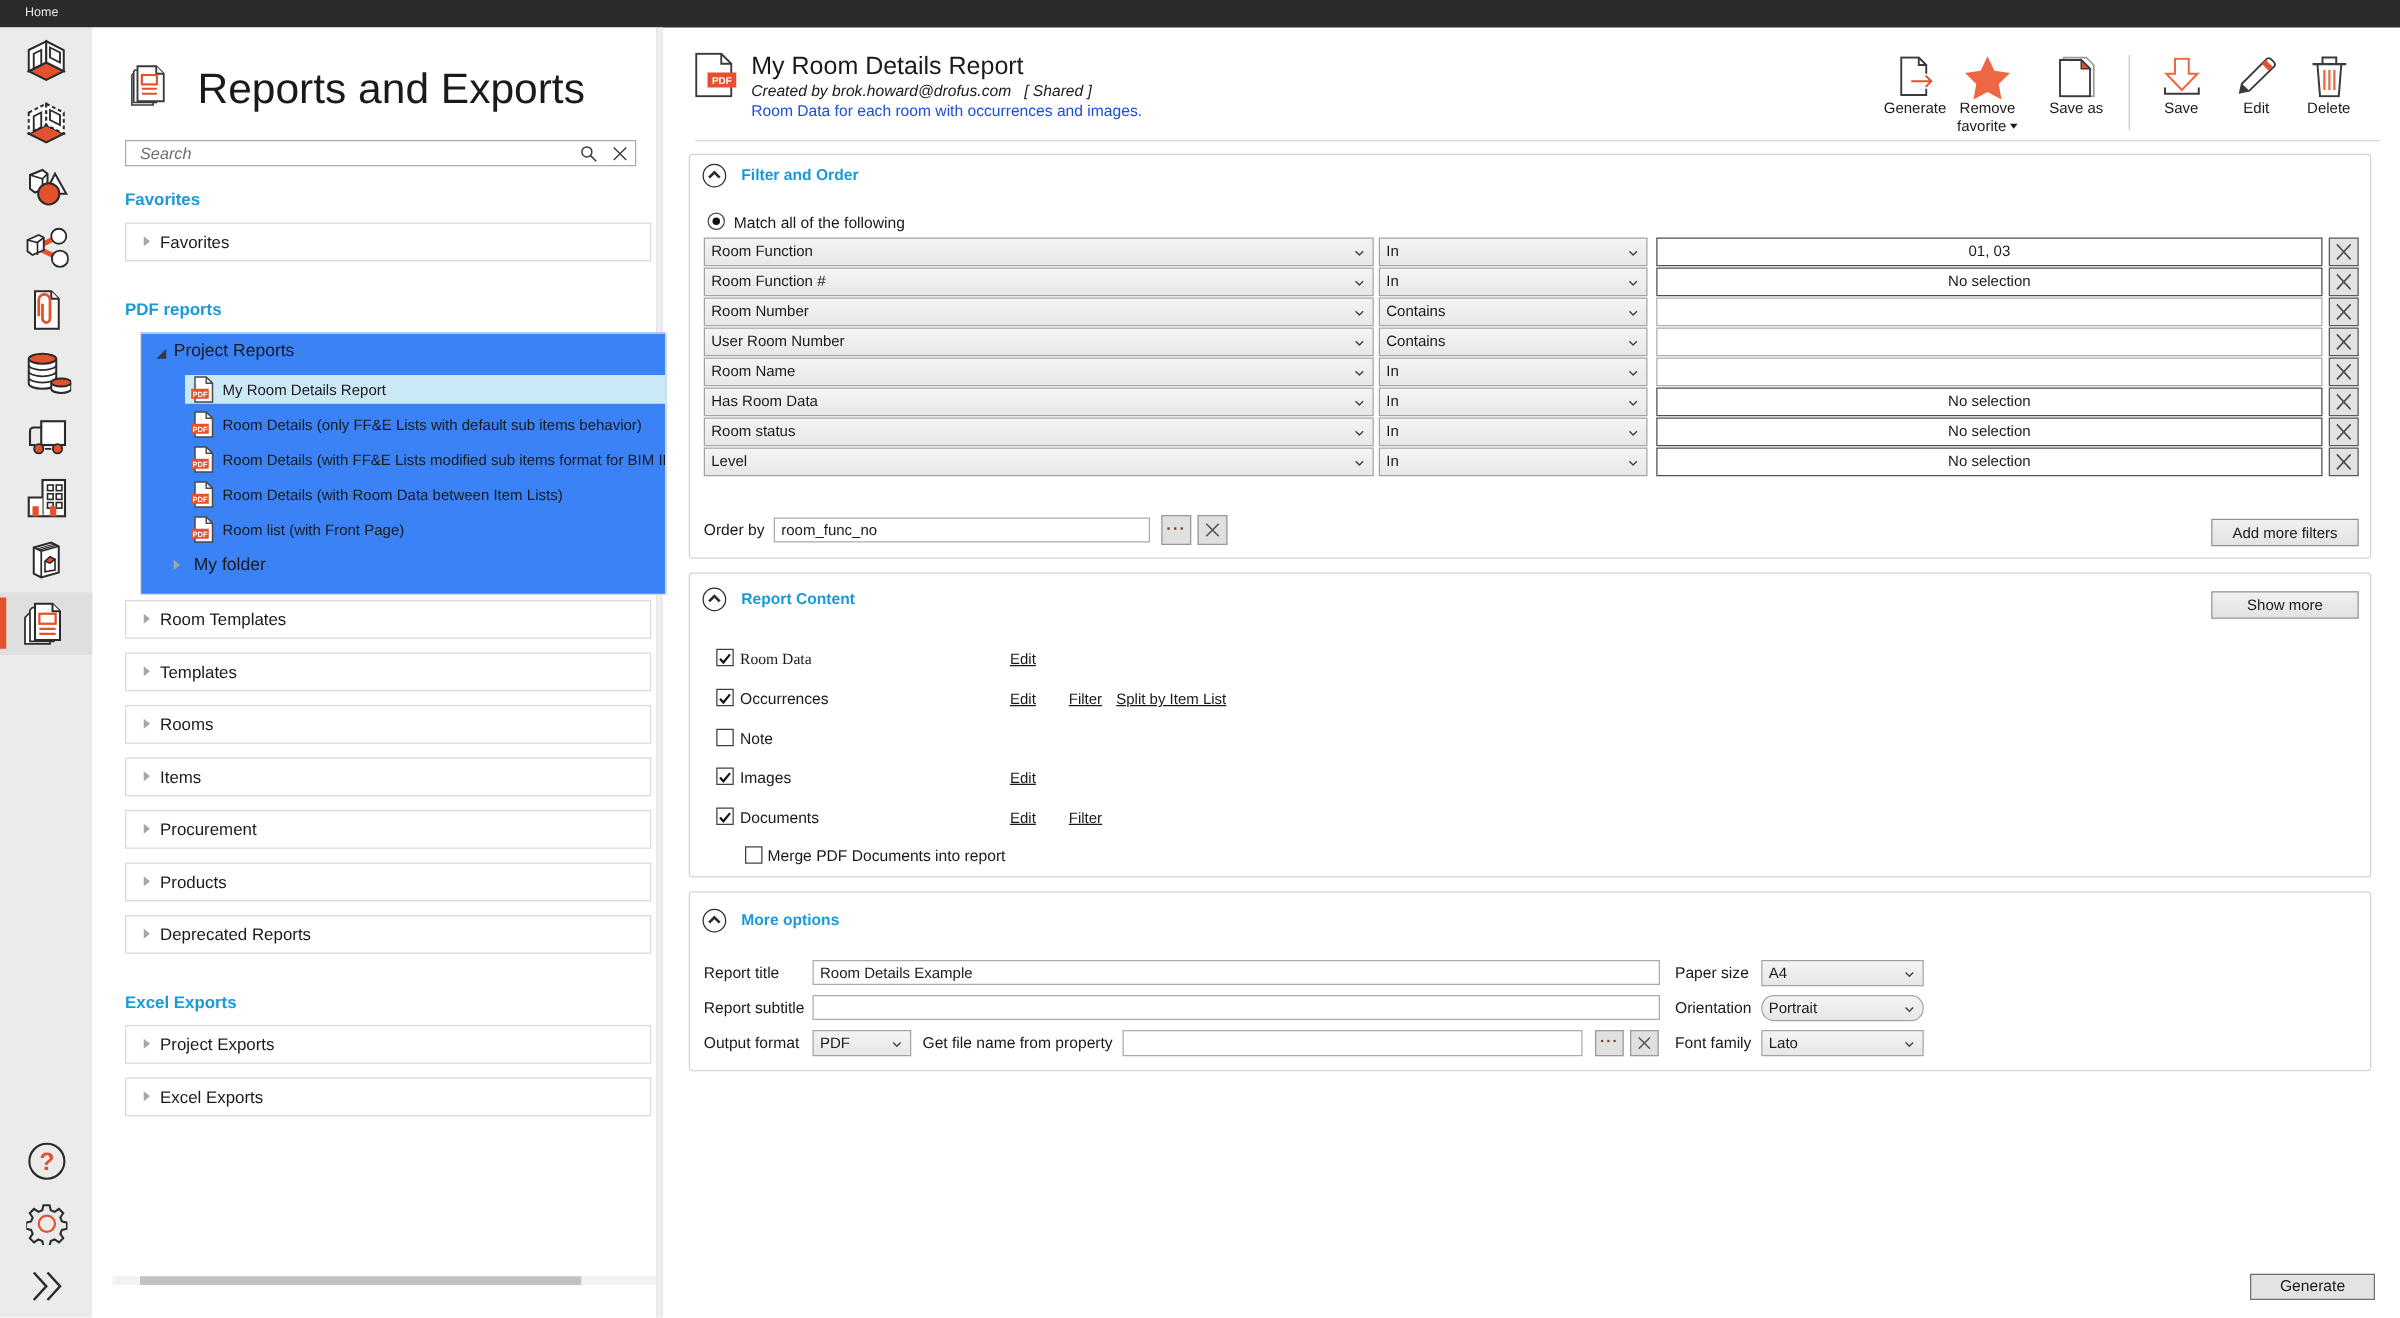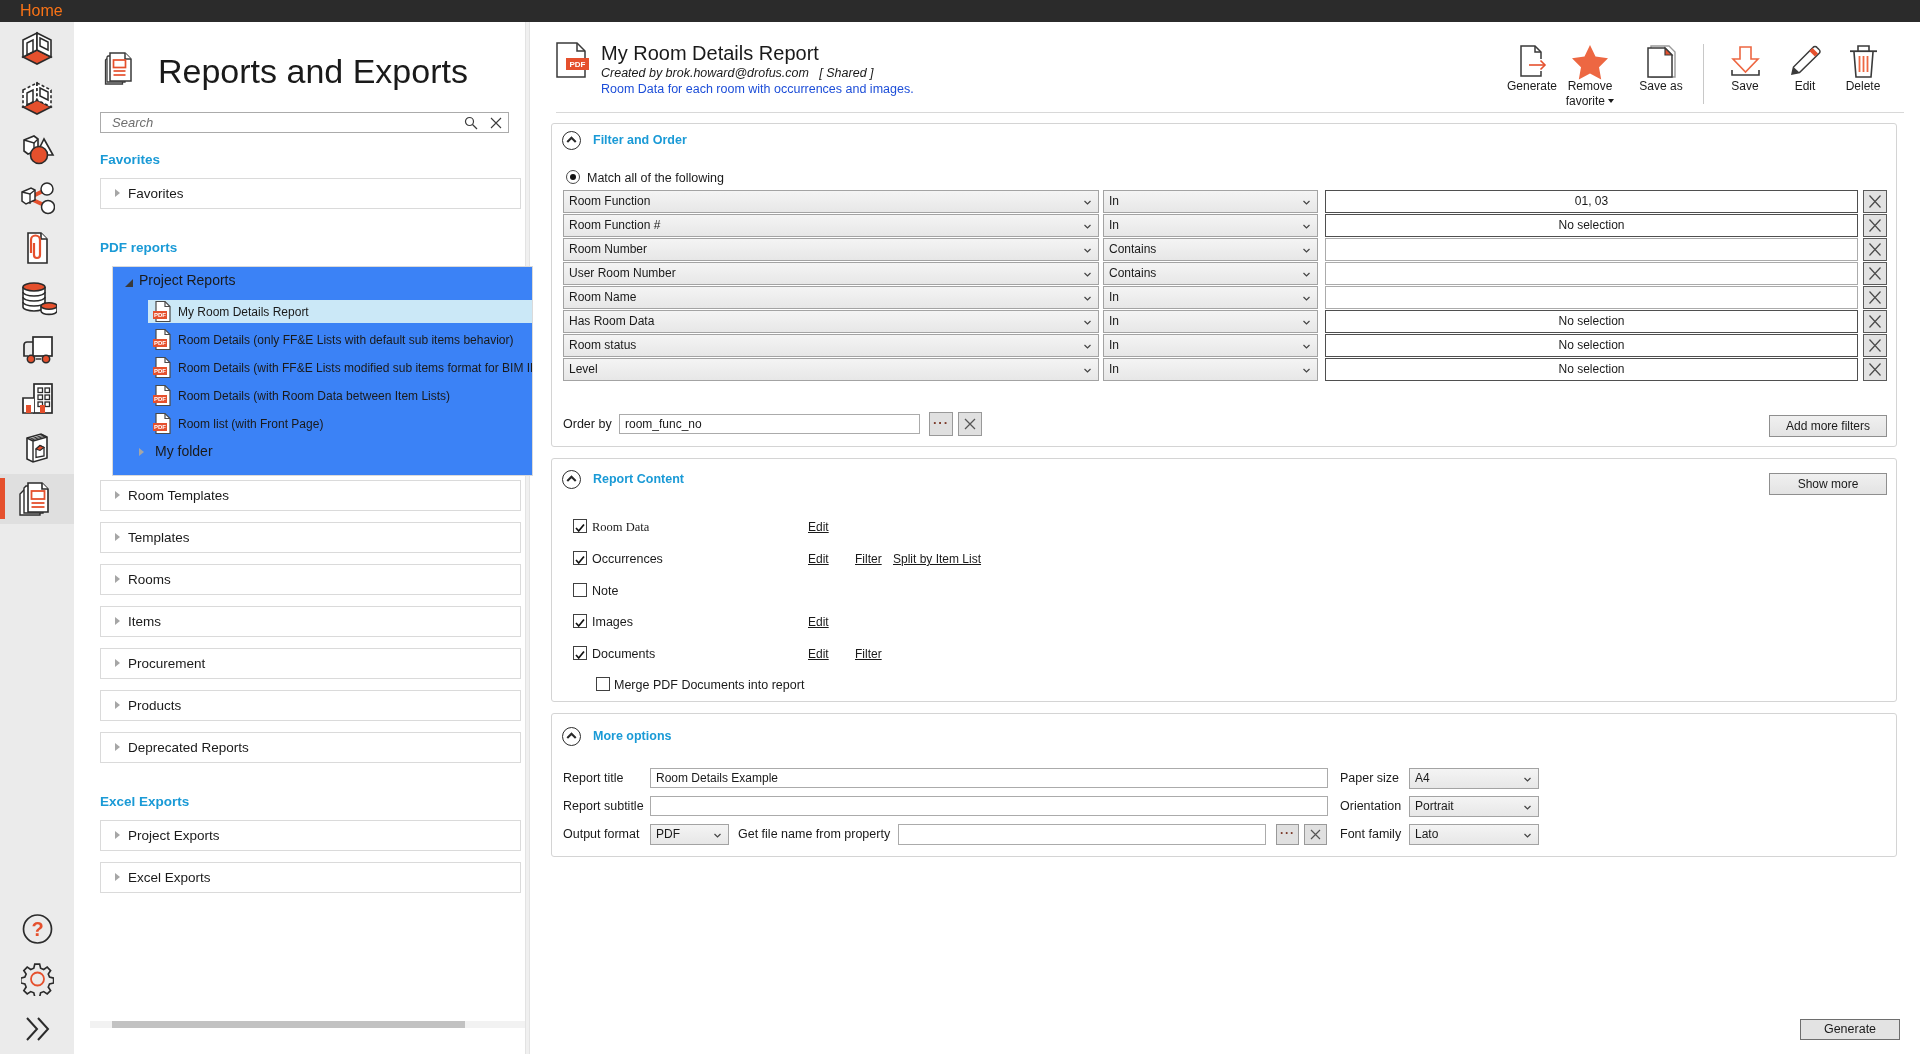--- a/index.html
+++ b/index.html
@@ -20,21 +20,21 @@
 .cb { position:absolute; width:14px; height:14px; border:1px solid #404040; background:#fff; }
 .accbox { position:absolute; left:100px; width:421px; height:31px; border:1px solid #dadada; background:#fff; font-size:13.5px; color:#1a1a1a; line-height:29px; }
 .accbox .tri { position:absolute; left:14px; top:10px; width:0; height:0; border-left:5px solid #a6a6a6; border-top:4px solid transparent; border-bottom:4px solid transparent; }
 .accbox .lbl { position:absolute; left:27px; top:0; }
 .mlabel { position:absolute; font-size:12.5px; color:#1a1a1a; }
 </style>
 </head>
 <body>
 
 <div class="abs" style="left:0;top:0;width:1920px;height:22px;background:#2b2b2b;">
-  <div class="abs" style="left:20px;top:0;height:36px;line-height:22px;font-size:16px;color:#f97316;">Home</div>
+  <div class="abs" style="left:20px;top:0;height:36px;line-height:22px;font-size:10px;color:#e5e5e5;">Home</div>
 </div>
 
 <div class="abs" style="left:0;top:22px;width:74px;height:1032px;background:#ebebeb;"></div>
 <div class="abs" style="left:0;top:474px;width:74px;height:50px;background:#dfdfdf;"></div>
 <div class="abs" style="left:0;top:478px;width:5px;height:41px;background:#e5502d;"></div>
 <svg class="abs" style="left:19px;top:30px;" width="36" height="36" viewBox="0 0 36 36">
  <polygon points="18,20 32,27 18,34 4,27" fill="#e5502d" stroke="#2b2b2b" stroke-width="1.6"></polygon>
  <polygon points="4,10 18,3 18,20 4,27" fill="#fff" stroke="#2b2b2b" stroke-width="1.6"></polygon>
  <polygon points="18,3 32,10 32,27 18,20" fill="#fff" stroke="#2b2b2b" stroke-width="1.6"></polygon>
  <polygon points="8,13 14,10 14,22 8,25" fill="none" stroke="#2b2b2b" stroke-width="1.5"></polygon>
@@ -432,21 +432,21 @@
 <div class="vinput" style="left:898px;top:824px;width:368px;height:21px;"></div>
 <div class="abs" style="left:1276px;top:824px;width:23px;height:21px;background:#e0e0e0;border:1px solid #999;text-align:center;line-height:17px;color:#7c3b2b;font-weight:bold;font-size:12px;letter-spacing:1px;">···</div>
 <div class="abs" style="left:1304px;top:824px;width:23px;height:21px;background:#e0e0e0;border:1px solid #999;"><svg width="21" height="19" viewBox="0 0 21 19">
       <path d="M6,5 L15,14 M15,5 L6,14" stroke="#555" stroke-width="1.2"></path>
     </svg></div>
 <div class="mlabel" style="left:1340px;top:771px;">Paper size</div>
 <div class="combo" style="left:1409px;top:768px;width:130px;height:21px;line-height:19px;">A4<svg class="chev" viewBox="0 0 9 9">
       <path d="M1.5,3 L4.5,6 L7.5,3" fill="none" stroke="#444" stroke-width="1.2"></path>
     </svg></div>
 <div class="mlabel" style="left:1340px;top:799px;">Orientation</div>
-<div class="combo" style="left:1409px;top:796px;width:130px;height:21px;line-height:19px;">Portrait<svg class="chev" viewBox="0 0 9 9">
+<div class="combo" style="left:1409px;top:796px;width:130px;height:21px;line-height:19px;border-radius:10px;">Portrait<svg class="chev" viewBox="0 0 9 9">
       <path d="M1.5,3 L4.5,6 L7.5,3" fill="none" stroke="#444" stroke-width="1.2"></path>
     </svg></div>
 <div class="mlabel" style="left:1340px;top:827px;">Font family</div>
 <div class="combo" style="left:1409px;top:824px;width:130px;height:21px;line-height:19px;">Lato<svg class="chev" viewBox="0 0 9 9">
       <path d="M1.5,3 L4.5,6 L7.5,3" fill="none" stroke="#444" stroke-width="1.2"></path>
     </svg></div>
 
 <div class="abs" style="left:1800px;top:1019px;width:100px;height:21px;background:#e3e3e3;border:1px solid #6e6e6e;text-align:center;line-height:19px;font-size:12.5px;color:#1a1a1a;">Generate</div>
 
 </body></html>

